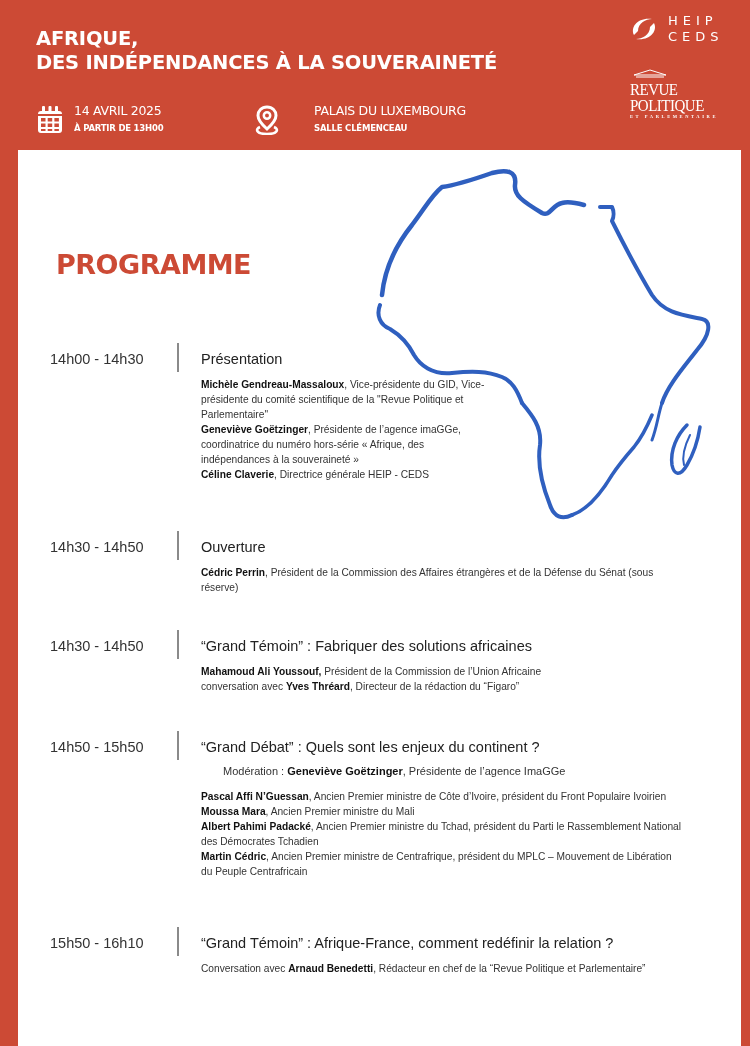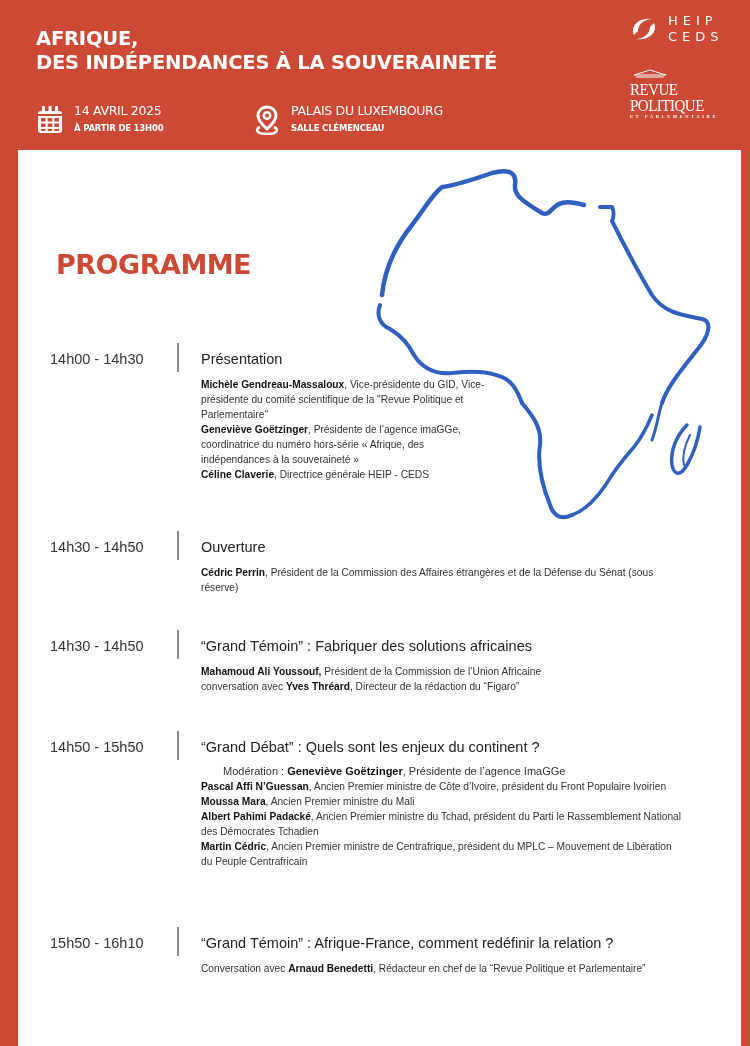--- a/index.html
+++ b/index.html
@@ -15,21 +15,21 @@
     }
     .title {
       position: absolute; left: 36px; top: 27px;
       color: #fff; font-weight: 700; font-size: 19.5px; line-height: 24px;
       letter-spacing: -0.2px;
       font-family: "DejaVu Sans", sans-serif;
     }
     .title div { white-space: nowrap; }
     .info { position: absolute; top: 103px; display: flex; align-items: flex-end; color: #fff; }
     .info.date { left: 36px; }
-    .info.place { left: 253px; }
+    .info.place { left: 253px; gap: 23px; }
     .info .icon { width: 28px; height: 30px; margin-right: 10px; }
     .info .l1 { font-size: 12.5px; font-weight: 400; line-height: 16px; font-family: "DejaVu Sans", sans-serif; letter-spacing: -0.3px; }
     .info .l2 { font-size: 8.5px; font-weight: 700; line-height: 14px; font-family: "DejaVu Sans", sans-serif; letter-spacing: -0.2px; margin-top: 2px;}
 
     .logo-heip { position: absolute; left: 628px; top: 13px; display: flex; align-items: center; }
     .logo-heip svg { width: 32px; height: 32px; margin-right: 8px; }
     .logo-heip .txt { color: #fff; font-family: "DejaVu Sans", sans-serif; font-size: 13px; line-height: 16px; letter-spacing: 5px; font-weight: 400; }
     .logo-rpp { position: absolute; left: 630px; top: 65px; width: 112px; text-align: left; color: #fff; }
     .logo-rpp .pillar { height: 10px; }
     .logo-rpp .name { font-family: "Liberation Serif", serif; font-size: 15px; line-height: 14px; letter-spacing: -0.5px; transform: scaleY(1.15); font-weight: 400; }
@@ -55,21 +55,21 @@
     }
     .slot .heading {
       position: absolute; left: 201px; top: 0;
       font-size: 14.5px; color: #222; line-height: 18px; white-space: nowrap;
     }
     .slot .body {
       position: absolute; left: 201px; top: 27px; width: 480px;
       font-size: 10.2px; line-height: 15px; color: #333;
     }
     .slot .body b { color: #111; font-weight: 700; }
-    .slot .mod { font-size: 11px; line-height: 15px; color: #333; margin-left: 22px; margin-top: -2px; }
+    .slot .mod { font-size: 11px; line-height: 15px; color: #333; margin-left: 22px; margin-bottom: 10px; margin-top: -2px; }
     .slot .mod b { color: #111; }
     .narrow { width: 290px !important; }
   </style>
 </head>
 <body>
 
 <div class="header">
   <div class="title">
     <div>AFRIQUE,</div>
     <div>DES INDÉPENDANCES À LA SOUVERAINETÉ</div>

